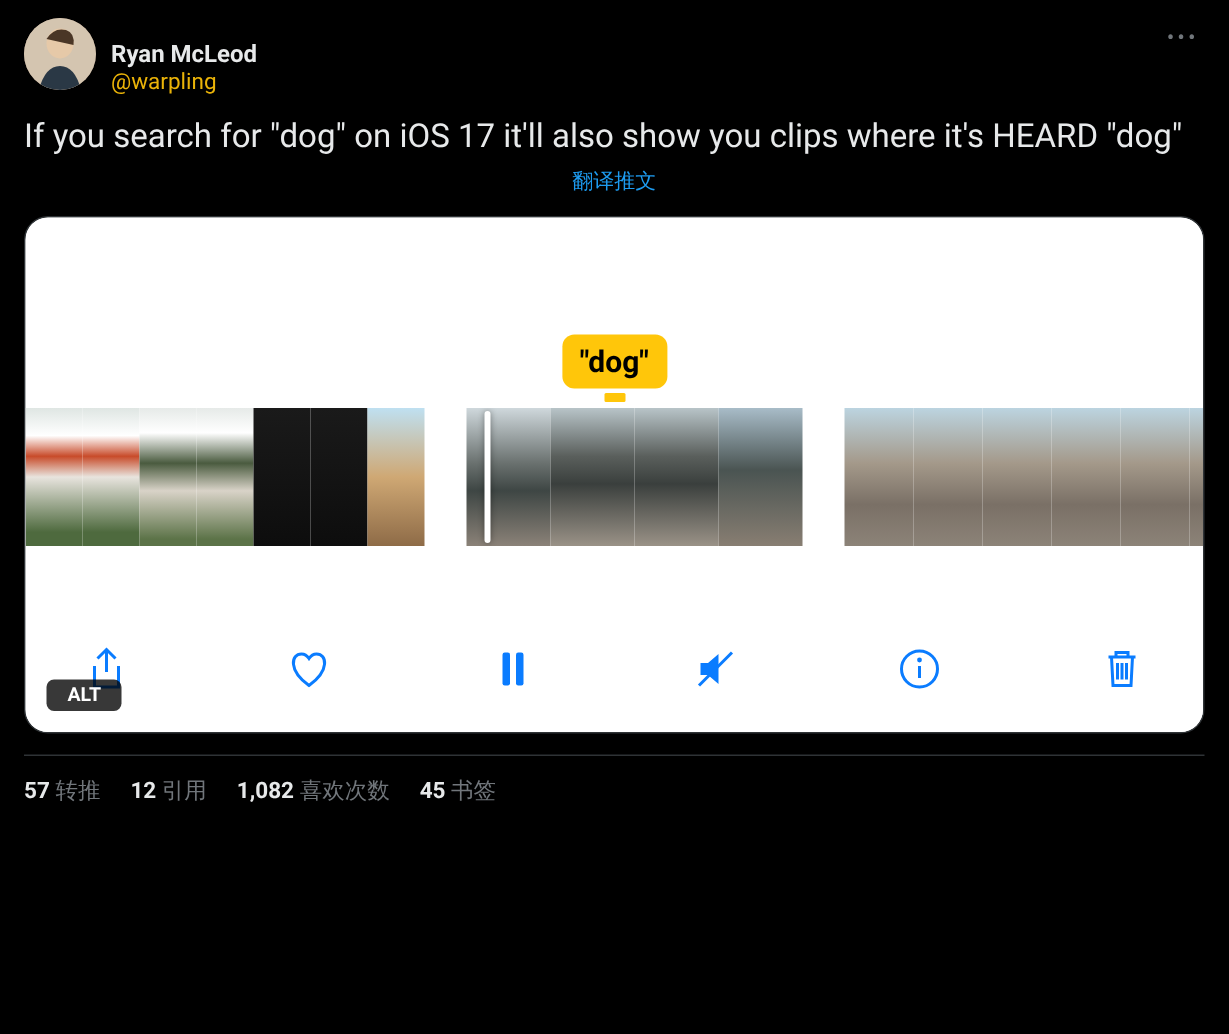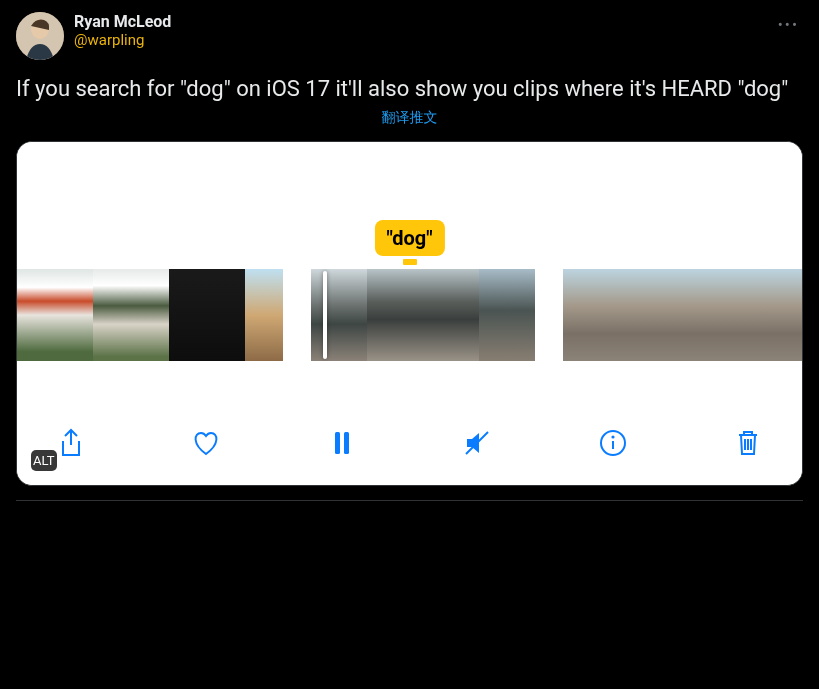--- a/index.html
+++ b/index.html
@@ -23,21 +23,21 @@
   .avatar {
     width: 48px;
     height: 48px;
     border-radius: 50%;
     flex-shrink: 0;
     background: linear-gradient(135deg, #c9b8a8 0%, #8b6f5c 40%, #5a4a3a 100%);
     overflow: hidden;
     position: relative;
   }
   .avatar svg { width: 100%; height: 100%; }
-  .user-block { display: flex; flex-direction: column; justify-content: flex-start; }
+  .user-block { display: flex; flex-direction: column; justify-content: flex-start; margin-top: 14px; }
   .display-name { font-weight: 700; font-size: 16px; color: #e7e9ea; }
   .handle { font-size: 15px; color: #eab308; }
   .more {
     position: absolute;
     right: 0;
     top: 0;
     color: #71767b;
     font-size: 15px;
     padding: 4px;
     cursor: pointer;
@@ -156,23 +156,23 @@
   }
   .tool-btn svg { width: 32px; height: 32px; }
   .ios-blue { stroke: #0a7cff; fill: none; stroke-width: 2; }
   .ios-blue-fill { fill: #0a7cff; }
   .alt-badge {
     position: absolute;
     left: 14px;
     bottom: 14px;
     background: rgba(0,0,0,0.78);
     color: #fff;
-    font-weight: 400;
+    font-weight: 700;
     font-size: 13px;
-    padding: 3px 2px;
+    padding: 3px 14px;
     border-radius: 5px;
   }
   .meta {
     margin-top: 14px;
     font-size: 15px;
     color: #71767b;
   }
   .meta .views-num { color: #e7e9ea; font-weight: 700; }
   .divider {
     margin-top: 14px;
@@ -282,14 +282,20 @@
         </div>
       </div>
 
     </div>
     <div class="alt-badge">ALT</div>
   </div>
 
 
   <div class="divider"></div>
 
+  <div class="stats">
+    <span><span class="num">57</span> <span>转推</span></span>
+    <span><span class="num">12</span> <span>引用</span></span>
+    <span><span class="num">1,082</span> <span>喜欢次数</span></span>
+    <span><span class="num">45</span> <span>书签</span></span>
+  </div>
 
 </div>
 
 </body></html>

